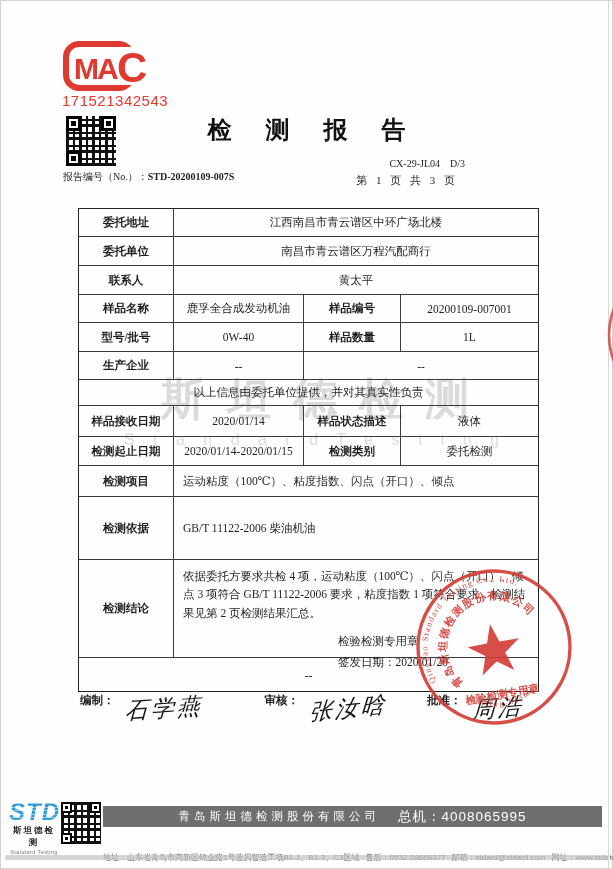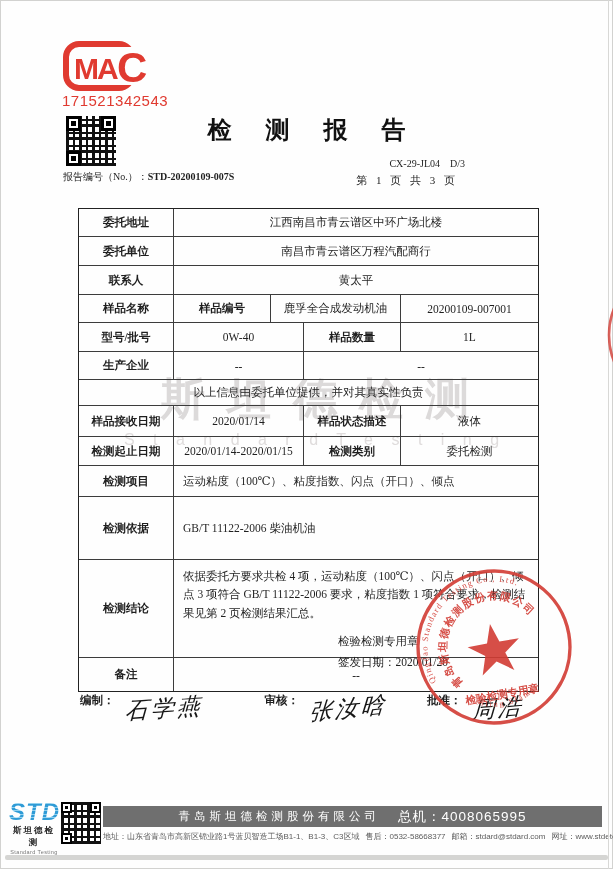--- a/index.html
+++ b/index.html
@@ -72,21 +72,21 @@
   .std-logo{position:absolute;left:9px;top:800px;width:50px;text-align:center;font-family:"Liberation Sans",sans-serif;}
   .std-letters{font-size:24px;font-weight:900;font-style:italic;color:#2f9bd6;letter-spacing:1px;line-height:1;
                background:repeating-linear-gradient(0deg,#2f9bd6 0 2.5px,#8fd0ef 2.5px 3.5px);
                -webkit-background-clip:text;background-clip:text;-webkit-text-fill-color:transparent;}
   .std-cn{font-size:8.5px;font-weight:bold;color:#2a2a2a;letter-spacing:2px;margin-top:1px;}
   .std-en{font-size:5.5px;color:#777;letter-spacing:.4px;}
   .foot-bar{position:absolute;left:103px;right:11px;top:806px;height:21px;background:#6f6f6f;color:#fff;
             display:flex;align-items:center;justify-content:center;gap:18px;font-family:"Liberation Sans",sans-serif;}
   .foot-company{font-size:11.5px;letter-spacing:4px;}
   .foot-phone{font-size:13.5px;letter-spacing:1px;}
-  .foot-addr{position:absolute;left:103px;right:8px;top:831px;font-size:8px;color:#5c5c5c;
+  .foot-addr{position:absolute;left:103px;right:8px;top:852px;font-size:8px;color:#5c5c5c;
              font-family:"Liberation Sans",sans-serif;display:flex;gap:6px;white-space:nowrap;}
 </style>
 </head>
 <body>
 
 <div class="page">
 
   <svg class="cma" width="84" height="50" viewBox="0 0 84 50">
     <rect x="3" y="3" width="66" height="44" rx="13" fill="none" stroke="#e03a30" stroke-width="6"></rect>
     <rect x="56" y="6" width="28" height="38" fill="#fefefe"></rect>
@@ -122,22 +122,22 @@
     <div class="trow" style="height:28px">
       <div class="c lab">委托单位</div>
       <div class="c span-all">南昌市青云谱区万程汽配商行</div>
     </div>
     <div class="trow" style="height:28px">
       <div class="c lab">联系人</div>
       <div class="c span-all">黄太平</div>
     </div>
     <div class="trow" style="height:27px">
       <div class="c lab">样品名称</div>
+      <div class="c v1">鹿孚全合成发动机油</div>
       <div class="c l2">样品编号</div>
-      <div class="c v1">鹿孚全合成发动机油</div>
       <div class="c v2">20200109-007001</div>
     </div>
     <div class="trow" style="height:28px">
       <div class="c lab">型号/批号</div>
       <div class="c v1">0W-40</div>
       <div class="c l2">样品数量</div>
       <div class="c v2">1L</div>
     </div>
     <div class="trow" style="height:27px">
       <div class="c lab">生产企业</div>
@@ -169,21 +169,20 @@
     </div>
     <div class="trow" style="height:97px">
       <div class="c lab">检测结论</div>
       <div class="conc">
         <div>依据委托方要求共检 4 项，运动粘度（100℃）、闪点（开口）、倾点 3 项符合 GB/T 11122-2006 要求，粘度指数 1 项符合要求，检测结果见第 2 页检测结果汇总。</div>
         <div class="note">检验检测专用章</div>
         <div class="issue">签发日期：2020/01/20</div>
       </div>
     </div>
     <div class="trow" style="height:33px">
-      <div class="c lab">备注</div>
       <div class="c span-all">--</div>
     </div>
   </div>
 
   <svg class="stamp" viewBox="0 0 160 160">
     <defs>
       <path id="arcEn" d="M 18,104 A 66,66 0 1 1 142,104"></path>
       <path id="arcCn" d="M 44,110 A 47,47 0 1 1 116,110"></path>
       <path id="arcBot" d="M 24,96 A 58,58 0 0 0 136,96"></path>
     </defs>

